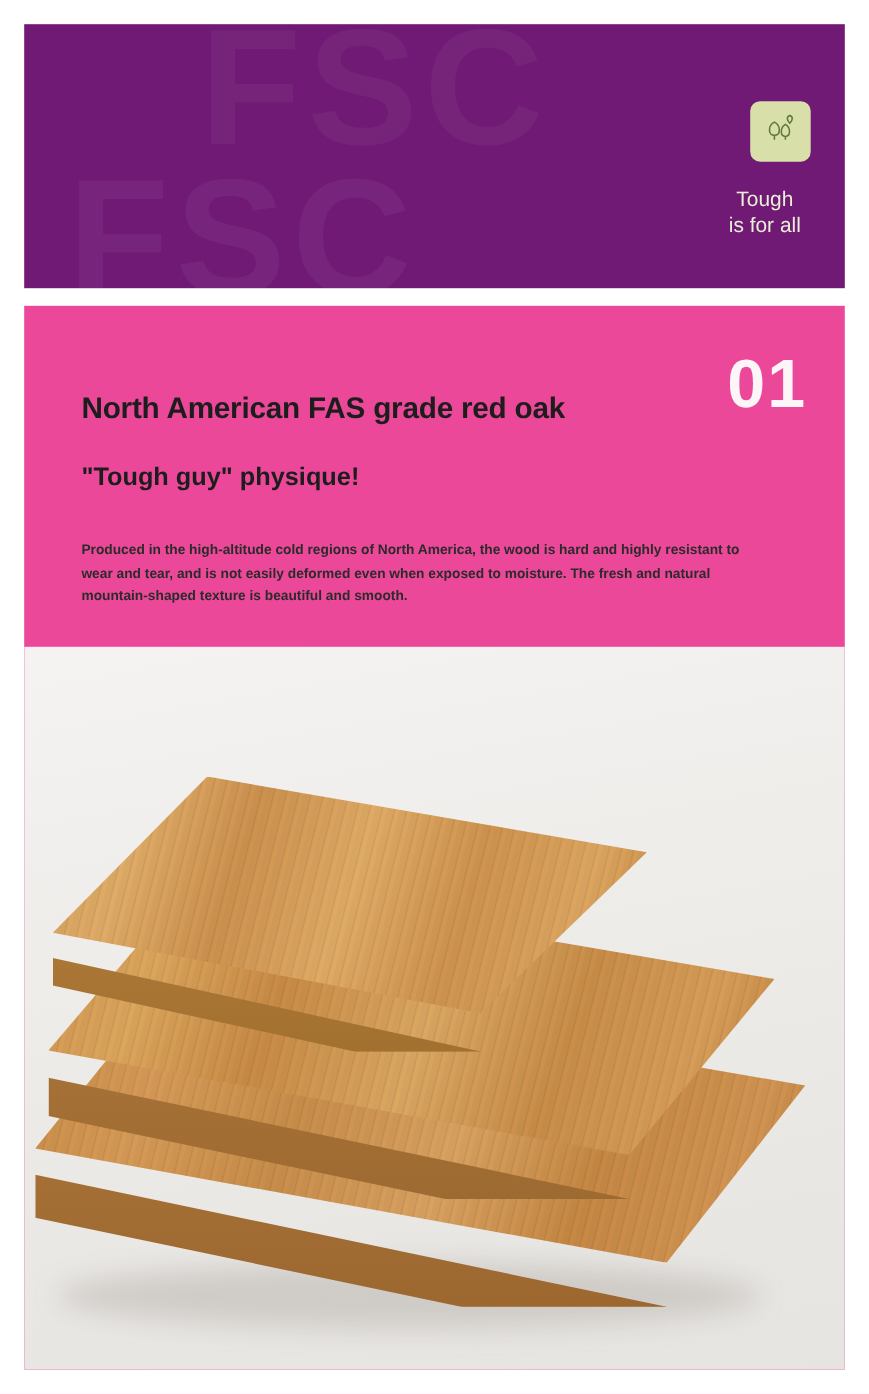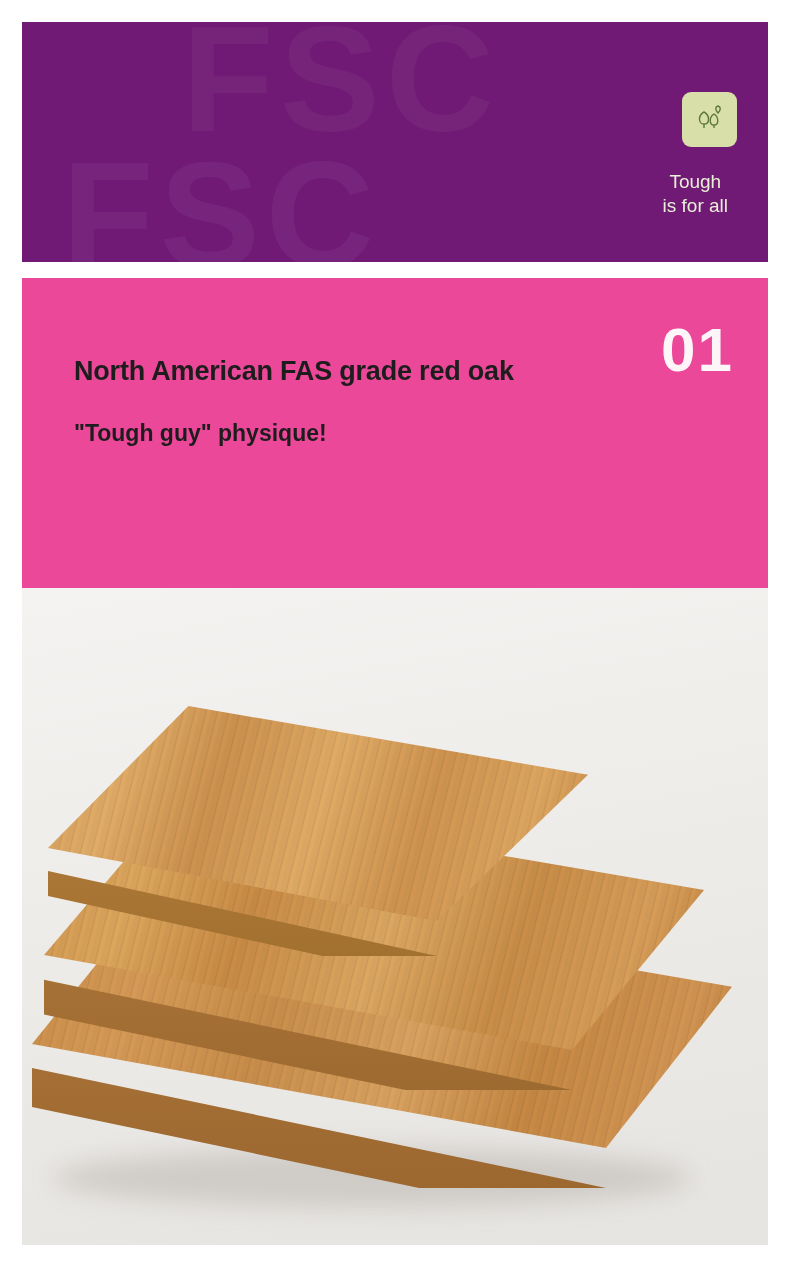--- a/index.html
+++ b/index.html
@@ -148,20 +148,21 @@
     <div class="brand">
       <div>Tough</div>
       <div>is for all</div>
     </div>
   </div>
 
   <div class="content">
     <div class="num-ghost">01</div>
     <div class="headline">North American FAS grade red oak</div>
     <div class="subhead">"Tough guy" physique!</div>
+    <div class="desc">Produced in the high-altitude cold regions of North America, the wood is hard and highly resistant to wear and tear, and is not easily deformed even when exposed to moisture. The fresh and natural mountain-shaped texture is beautiful and smooth.</div>
 
     <div class="photo">
       <div class="shadow" style="left:30px; top:560px; width:640px; height:60px;"></div>
 
       <div class="board b3">
         <div class="face">
             <div class="grain"></div>
           </div>
         <div class="edge"></div>
       </div>

